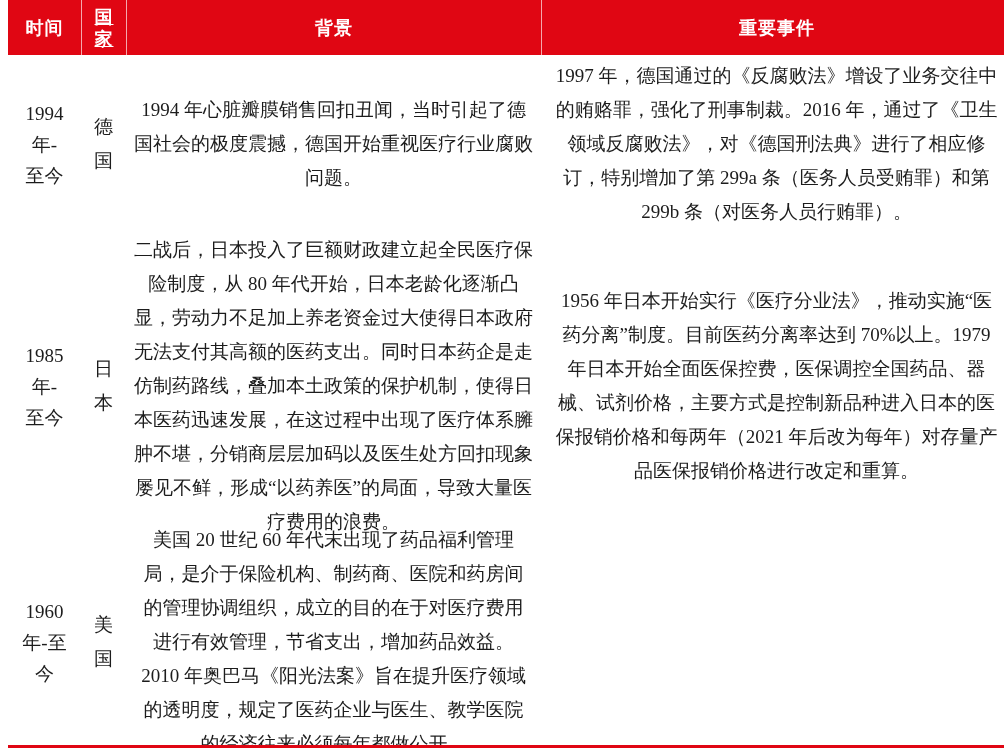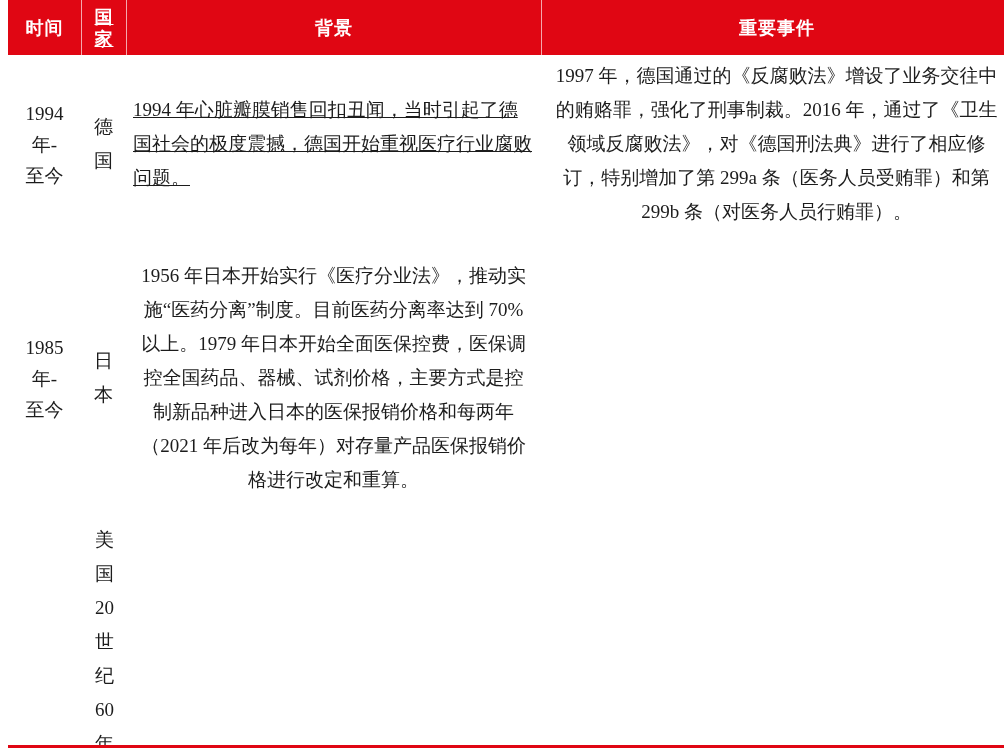--- a/index.html
+++ b/index.html
@@ -35,21 +35,21 @@
     align-items: center;
   }
   .brow-1 { min-height: 178px; }
   .brow-2 { min-height: 290px; }
   .brow-3 { min-height: 222px; }
 
   .cell { font-size: 19px; line-height: 34px; }
   .time-cell { text-align: center; line-height: 31px; }
   .country-cell { text-align: center; line-height: 34px; }
   .country-cell .ch { display: block; }
-  .bg-cell   { text-align: left; padding: 0 7px; text-decoration: underline;  }
+  .bg-cell   { text-align: center; padding: 0 7px;  }
   .ev-cell   { text-align: center; padding: 0 14px; }
 
   .bottom-bar { flex: 0 0 3px; margin-top: auto; background: #e00613; width: 100%; }
 </style>
 </head>
 <body>
 
 <div class="tbl">
 
   <div class="hrow">
@@ -84,24 +84,30 @@
   <div class="brow brow-2">
     <div class="cell time-cell">
       <span>1985</span><br>
       <span>年-</span><br>
       <span>至今</span>
     </div>
     <div class="cell country-cell">
       <span class="ch">日</span>
       <span class="ch">本</span>
     </div>
+    <div class="cell bg-cell">二战后，日本投入了巨额财政建立起全民医疗保险制度，从 80 年代开始，日本老龄化逐渐凸显，劳动力不足加上养老资金过大使得日本政府无法支付其高额的医药支出。同时日本药企是走仿制药路线，叠加本土政策的保护机制，使得日本医药迅速发展，在这过程中出现了医疗体系臃肿不堪，分销商层层加码以及医生处方回扣现象屡见不鲜，形成“以药养医”的局面，导致大量医疗费用的浪费。</div>
     <div class="cell ev-cell">1956 年日本开始实行《医疗分业法》，推动实施“医药分离”制度。目前医药分离率达到 70%以上。1979 年日本开始全面医保控费，医保调控全国药品、器械、试剂价格，主要方式是控制新品种进入日本的医保报销价格和每两年（2021 年后改为每年）对存量产品医保报销价格进行改定和重算。</div>
   </div>
 
   <div class="brow brow-3">
+    <div class="cell time-cell">
+      <span>1960</span><br>
+      <span>年-至</span><br>
+      <span>今</span>
+    </div>
     <div class="cell country-cell">
       <span class="ch">美</span>
       <span class="ch">国</span>
     </div>
     <div class="cell ev-cell">美国 20 世纪 60 年代末出现了药品福利管理局，是介于保险机构、制药商、医院和药房间的管理协调组织，成立的目的在于对医疗费用进行有效管理，节省支出，增加药品效益。2010 年奥巴马《阳光法案》旨在提升医疗领域的透明度，规定了医药企业与医生、教学医院的经济往来必须每年都做公开。</div>
   </div>
 
   <div class="bottom-bar"></div>
 </div>
 

